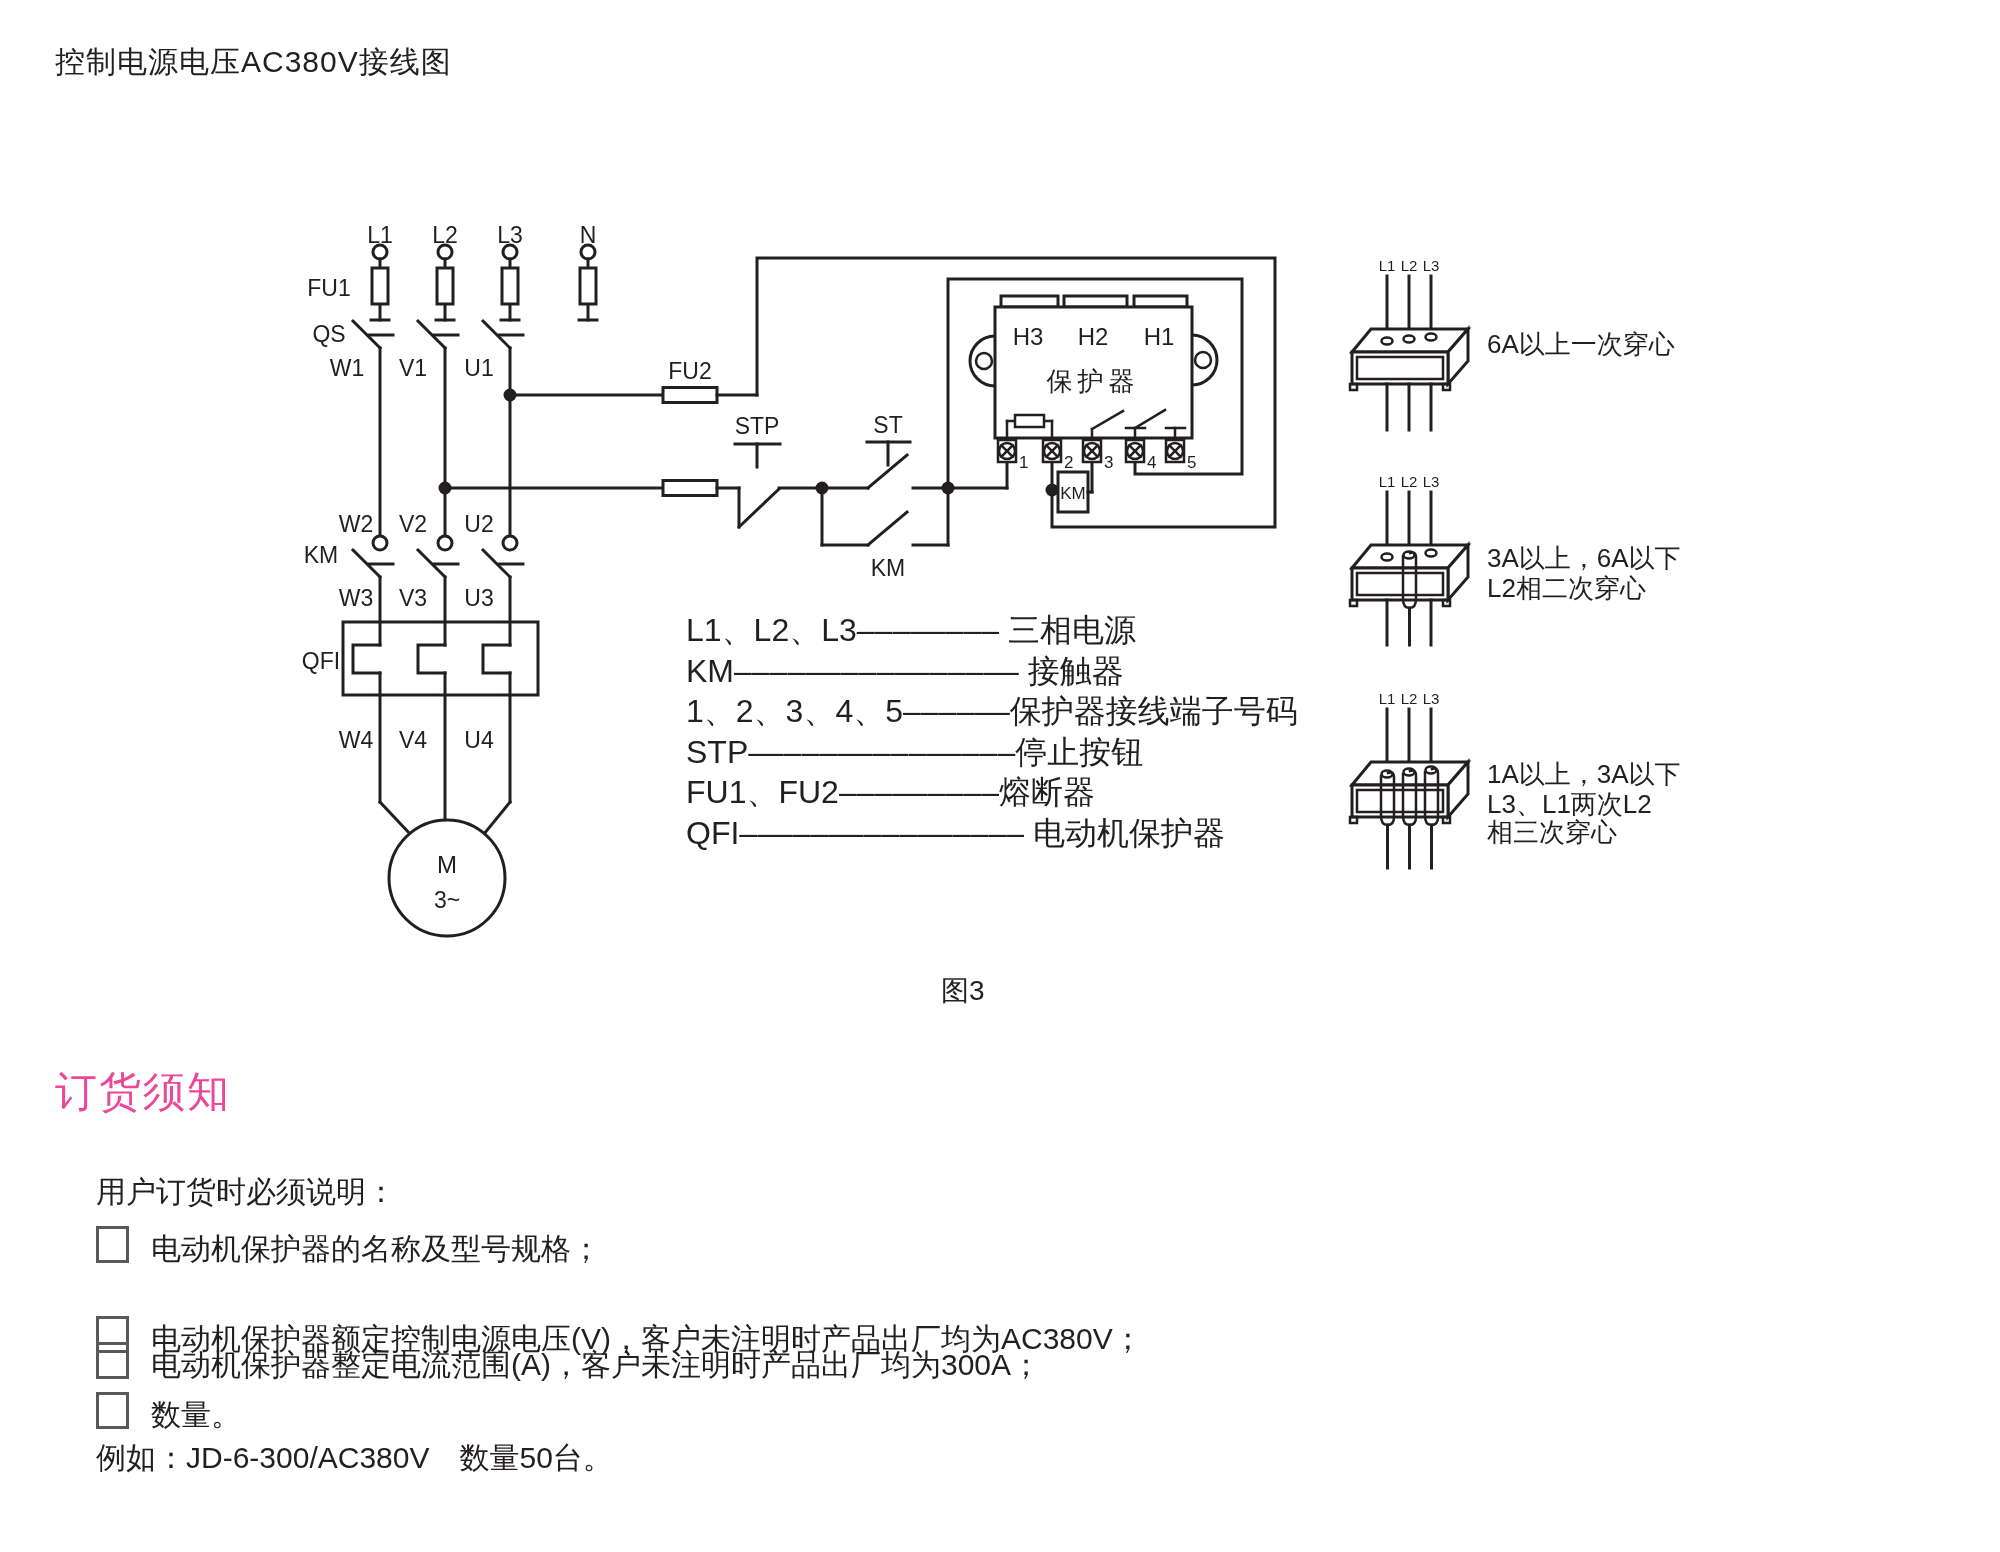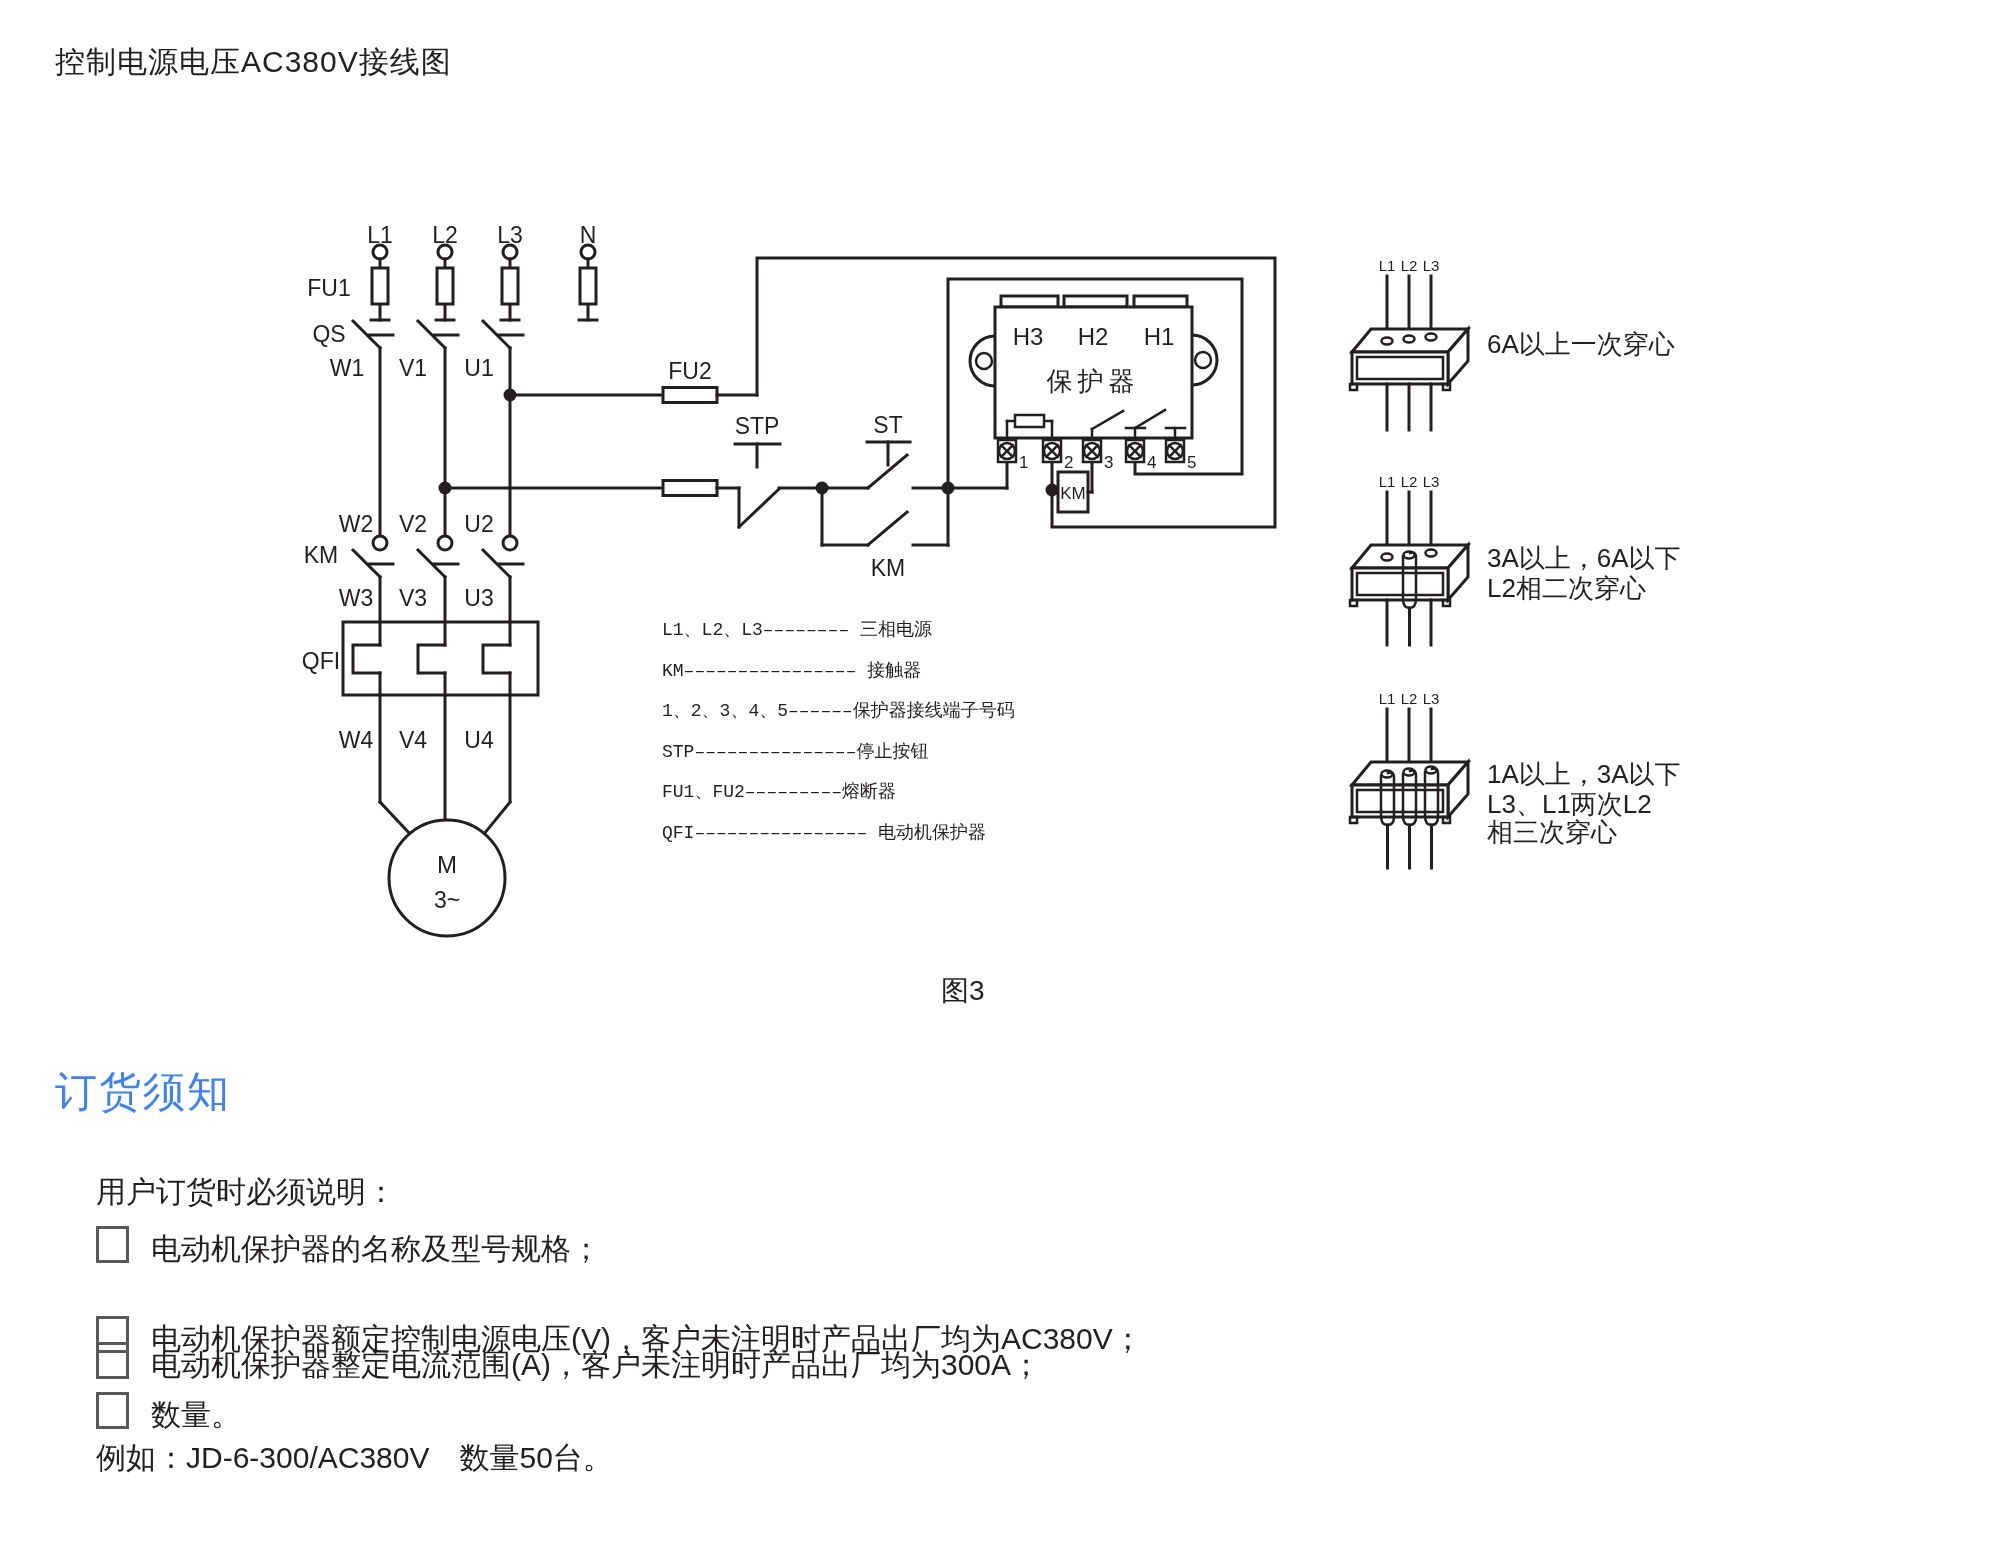--- a/index.html
+++ b/index.html
@@ -13,23 +13,23 @@
   .sym{stroke:#231F20;stroke-width:3;fill:#fff;}
   .symt{stroke:#231F20;stroke-width:2.5;fill:#fff;}
   .thin{stroke:#231F20;stroke-width:2.5;fill:none;stroke-linecap:square;}
   .dot{fill:#231F20;stroke:none;}
   .lbl{font-size:23px;}
   .lblm{font-size:24px;}
   .cjk{font-size:26px;}
   .sml{font-size:15px;}
   .num{font-size:17px;}
   .coil{font-size:17px;}
-  .legend{left:662px;top:610px;font-size:18px;line-height:40.6px;font-family:Liberation Mono, monospace;}
+  .legend{left:686px;top:610px;font-size:32px;line-height:40.6px;}
   .figcap{left:941px;top:972px;width:100px;text-align:left;font-size:28px;}
-  .order-head{left:55px;top:1064px;font-size:42px;color:#3b82f6;font-weight:500;letter-spacing:2px;}
+  .order-head{left:55px;top:1064px;font-size:42px;color:#ec4899;font-weight:500;letter-spacing:2px;}
   .body-line{left:55px;font-size:30px;margin-left:41px;}
   .cb{display:inline-block;width:27px;height:31px;border:3px solid #58595B;
       margin-right:22px;transform:translateY(4px);}
 </style>
 </head>
 <body>
 
 <div class="page">
 
   <div class="abs title">控制电源电压AC380V接线图</div>

